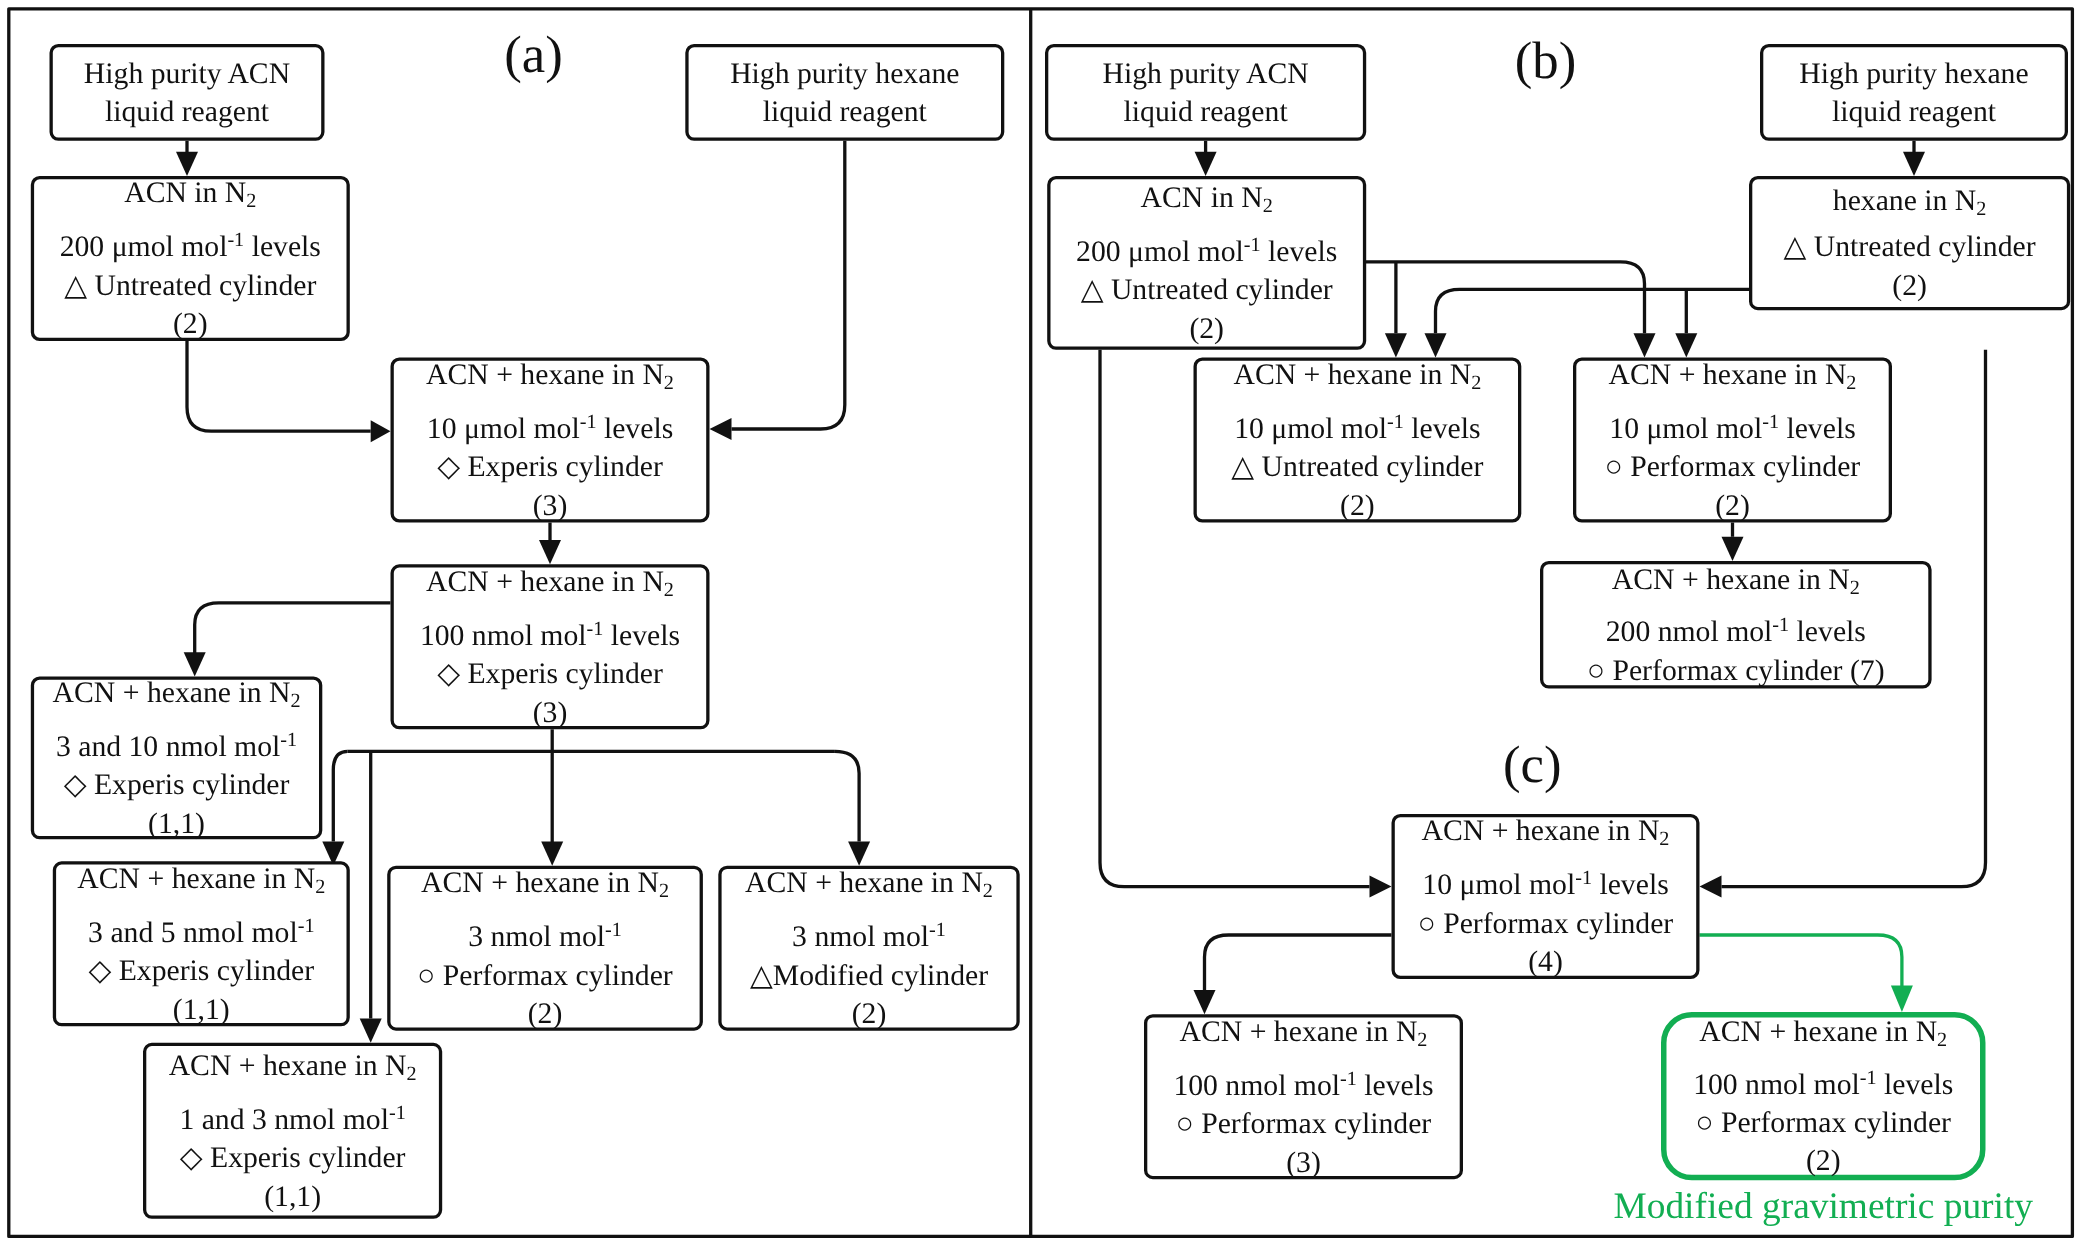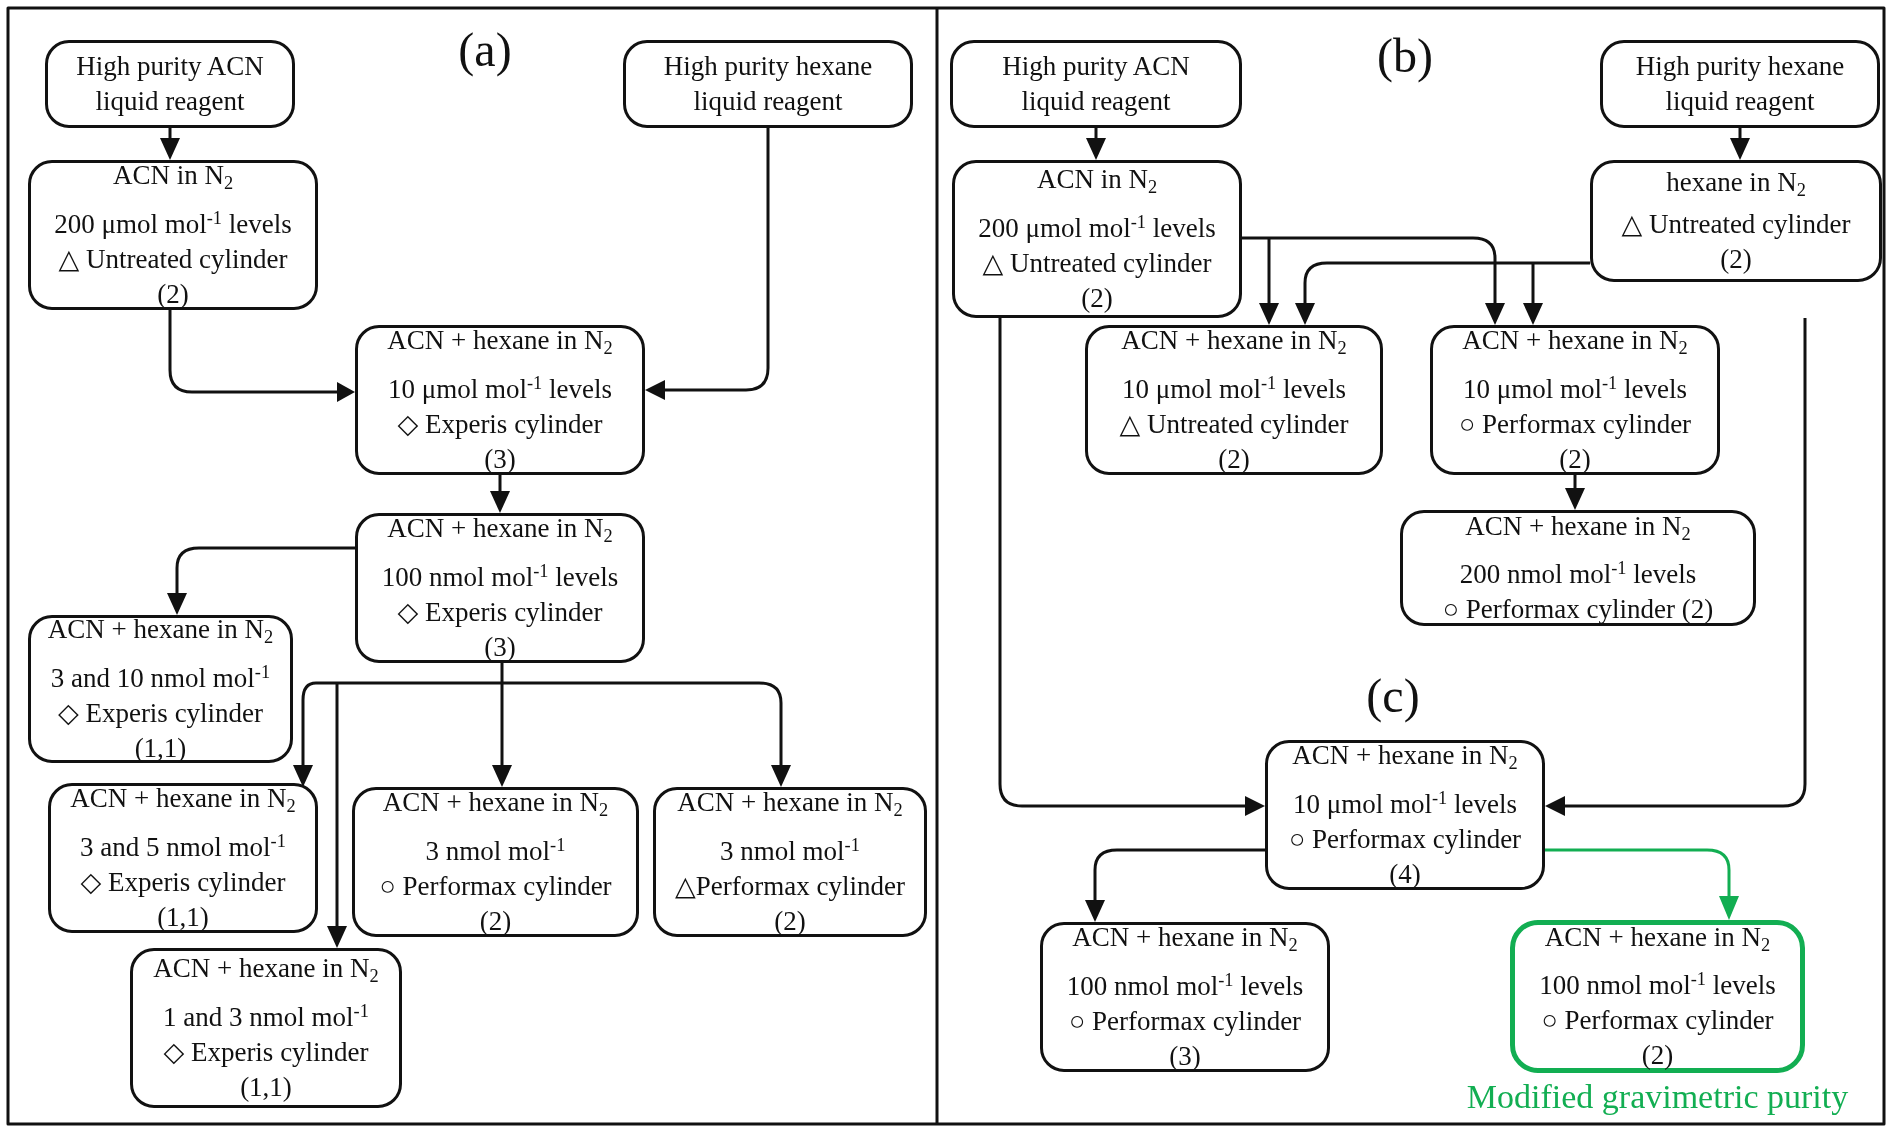--- a/index.html
+++ b/index.html
@@ -9,21 +9,21 @@
     background:#fff;
     font-family:"Liberation Serif","DejaVu Serif",serif;
     color:#111;
     overflow:hidden;
   }
   #connectors{position:absolute;left:0;top:0;width:1892px;height:1132px;}
   .fbox{
     position:absolute;
     box-sizing:border-box;
     border:3px solid var(--line,#111);
-    border-radius:24px;
+    border-radius:8px;
     background:#fff;
     display:flex;flex-direction:column;
     justify-content:center;align-items:center;
     font-size:27px;line-height:35px;
     text-align:center;
     z-index:2;
   }
   .fbox.accent{
     border-color:var(--green,#12AE52);
     border-width:5px;
@@ -152,21 +152,21 @@
       </div>
       <div class="fbox" style="left: 352px; top: 787px; width: 287px; height: 150px;">
         <div class="fline">ACN + hexane in N<sub>2</sub></div>
         <div class="fline">3 nmol mol<sup>-1</sup></div>
         <div class="fline">○ Performax cylinder</div>
         <div class="fline">(2)</div>
       </div>
       <div class="fbox" style="left: 653px; top: 787px; width: 274px; height: 150px;">
         <div class="fline">ACN + hexane in N<sub>2</sub></div>
         <div class="fline">3 nmol mol<sup>-1</sup></div>
-        <div class="fline">△Performax cylinder</div>
+        <div class="fline">△Modified cylinder</div>
         <div class="fline">(2)</div>
       </div>
       <div class="fbox" style="left: 130px; top: 948px; width: 272px; height: 160px;">
         <div class="fline">ACN + hexane in N<sub>2</sub></div>
         <div class="fline">1 and 3 nmol mol<sup>-1</sup></div>
         <div class="fline">◇ Experis cylinder</div>
         <div class="fline">(1,1)</div>
       </div>
       <div class="fbox" style="left: 950px; top: 40px; width: 292px; height: 88px;">
         <div class="fline">High purity ACN</div>
@@ -195,21 +195,21 @@
       </div>
       <div class="fbox" style="left: 1430px; top: 325px; width: 290px; height: 150px;">
         <div class="fline">ACN + hexane in N<sub>2</sub></div>
         <div class="fline">10 μmol mol<sup>-1</sup> levels</div>
         <div class="fline">○ Performax cylinder</div>
         <div class="fline">(2)</div>
       </div>
       <div class="fbox" style="left: 1400px; top: 510px; width: 356px; height: 116px;">
         <div class="fline">ACN + hexane in N<sub>2</sub></div>
         <div class="fline">200 nmol mol<sup>-1</sup> levels</div>
-        <div class="fline">○ Performax cylinder (2)</div>
+        <div class="fline">○ Performax cylinder (7)</div>
       </div>
       <div class="fbox" style="left: 1265px; top: 740px; width: 280px; height: 150px;">
         <div class="fline">ACN + hexane in N<sub>2</sub></div>
         <div class="fline">10 μmol mol<sup>-1</sup> levels</div>
         <div class="fline">○ Performax cylinder</div>
         <div class="fline">(4)</div>
       </div>
       <div class="fbox" style="left: 1040px; top: 922px; width: 290px; height: 150px;">
         <div class="fline">ACN + hexane in N<sub>2</sub></div>
         <div class="fline">100 nmol mol<sup>-1</sup> levels</div>

